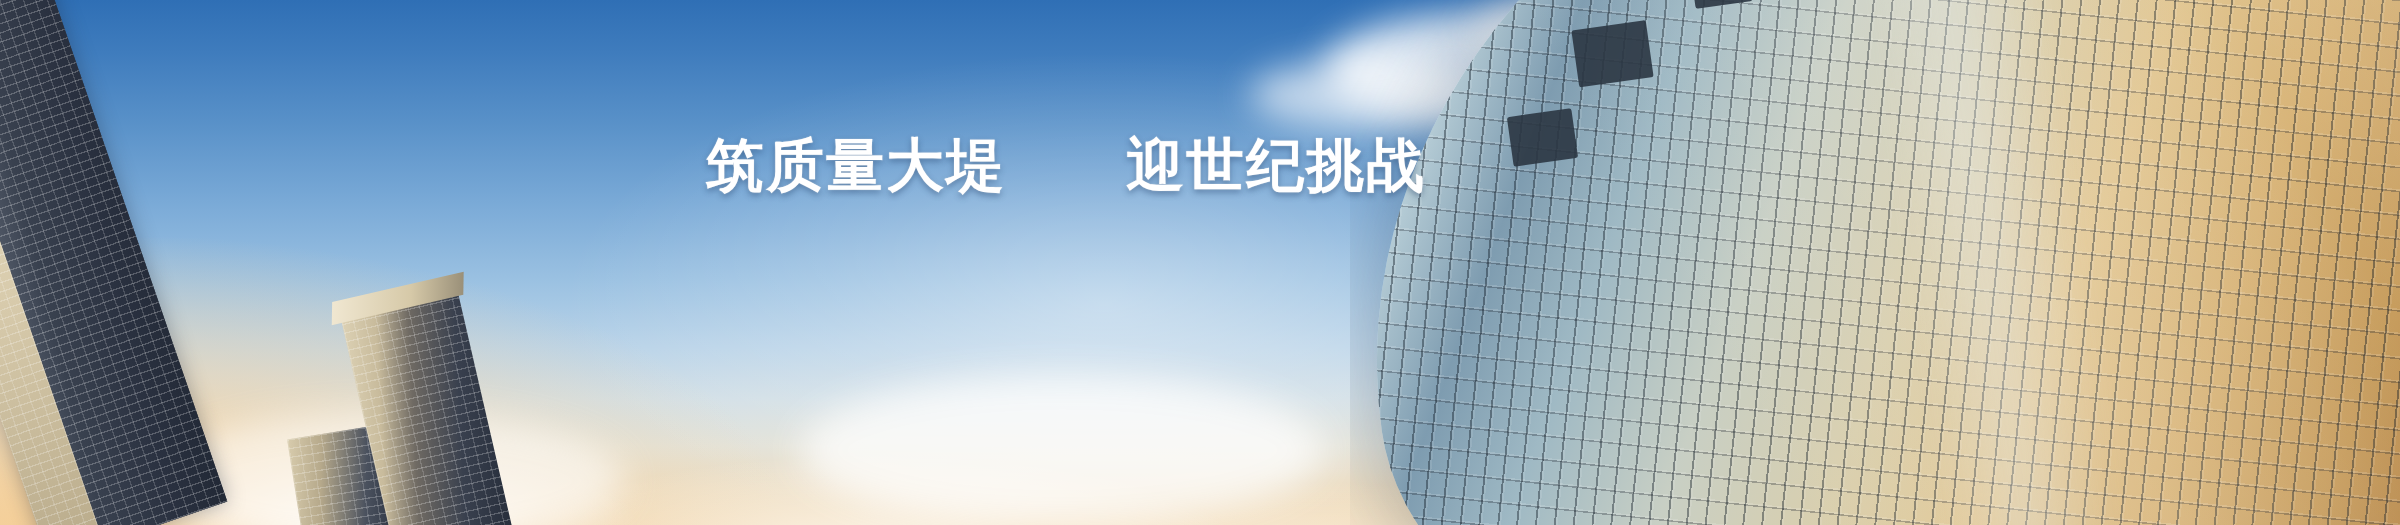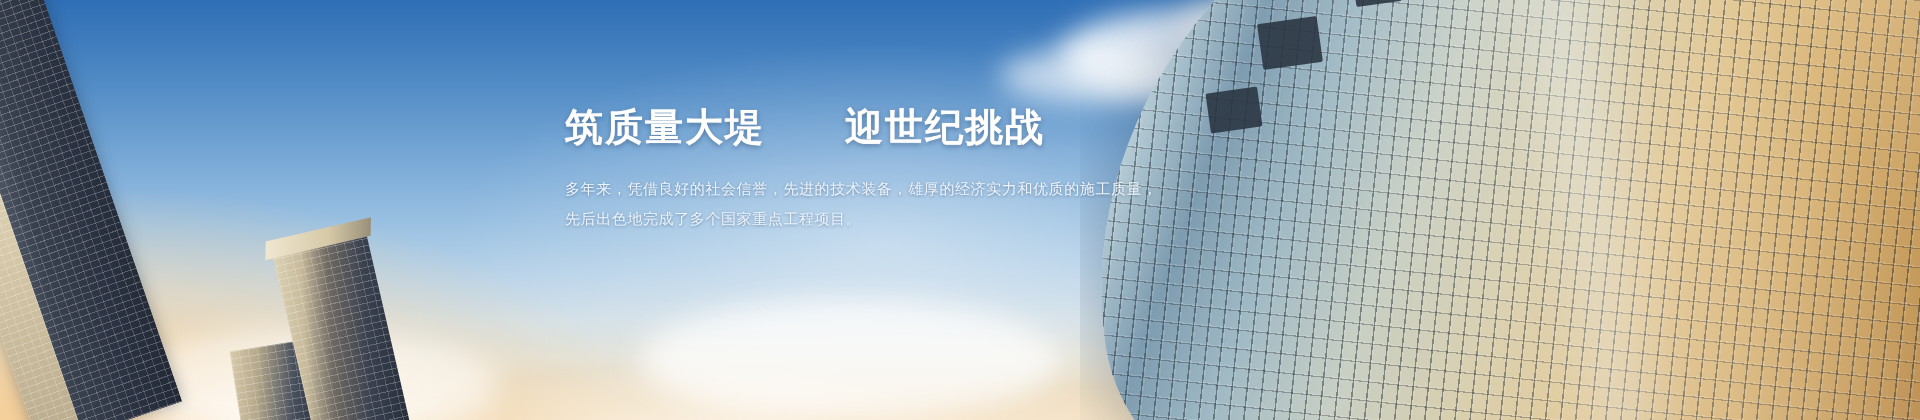--- a/index.html
+++ b/index.html
@@ -152,21 +152,21 @@
   }
   .glass-dark-panel.p2{right:700px;top:150px;width:52px;height:40px;}
   .glass-dark-panel.p3{right:560px;top:30px;width:46px;height:34px;}
 
   
   .copy{
     position:absolute;left:565px;top:104px;width:640px;z-index:30;
   }
   .headline{
     margin:0;
-    font-size:38px;
+    font-size:46px;
     font-weight:700;
     letter-spacing:2px;
     color:#ffffff;
     line-height:1.25;
     white-space:pre;
     text-shadow:0 2px 5px rgba(30,60,100,.45), 0 0 1px rgba(255,255,255,.9);
   }
   .sub{
     margin:22px 0 0 0;
     font-size:15px;
@@ -215,19 +215,15 @@
       <div class="sheen"></div>
     </div>
     <div class="glass-edge"></div>
     <div class="glass-dark-panel"></div>
     <div class="glass-dark-panel p2"></div>
     <div class="glass-dark-panel p3"></div>
   </div>
 
   <div class="copy">
     <h1 class="headline">筑质量大堤　　迎世纪挑战</h1>
-    <p class="sub">
-      <span>多年来，凭借良好的社会信誉，先进的技术装备，雄厚的经济实力和优质的施工质量，</span>
-      <span>先后出色地完成了多个国家重点工程项目。</span>
-    </p>
   </div>
 
 </div>
 
 </body></html>

